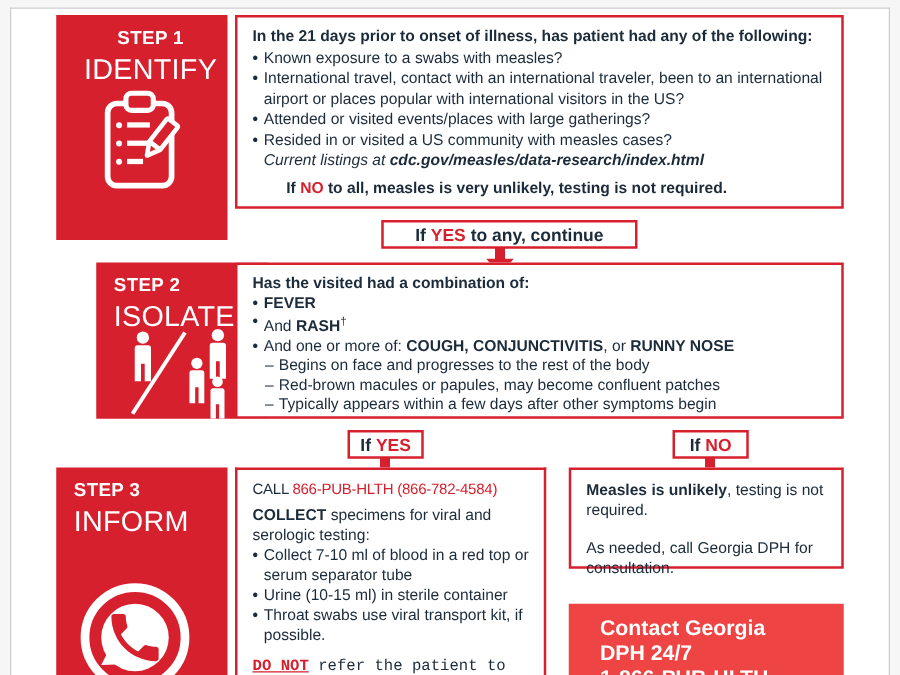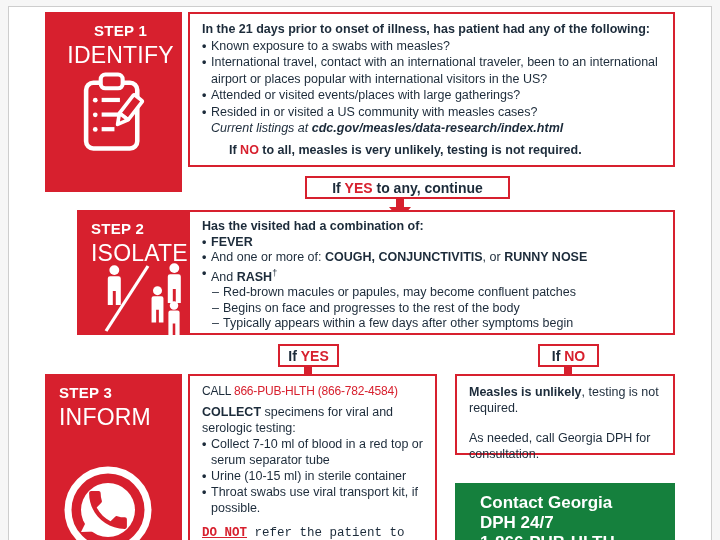--- a/index.html
+++ b/index.html
@@ -41,21 +41,21 @@
   .stem{position:absolute;width:8px;background:#d7202e;}
   .head{position:absolute;width:0;height:0;
     border-left:11px solid transparent;border-right:11px solid transparent;
     border-top:13px solid #d7202e;}
   
   .callLine{font-weight:400;font-size:12px;white-space:nowrap;letter-spacing:-0.2px;margin-bottom:5px;}
   .doNot{margin-top:9px;font-family:Liberation Mono, monospace;}
   .doNot .rd{text-decoration:underline;}
   .gap{height:14px;}
   .contact{
-    background:#15803d;color:#fff;font-weight:700;font-size:17px;line-height:20px;
+    background:#ef4444;color:#fff;font-weight:700;font-size:17px;line-height:20px;
     padding:10px 0 0 25px;overflow:hidden;
   }
 </style>
 </head>
 <body>
 
 <div class="page"></div>
 
 <div class="abs panel" style="left:45px;top:12px;width:137px;height:180px;text-align:center;">
   <div class="stepLabel">STEP 1</div>
@@ -124,30 +124,30 @@
     <use href="#pp" transform="translate(89,91) scale(0.8)"></use>
   </svg>
 </div>
 
 <div class="abs tbox pad" style="left:188px;top:210px;width:487px;height:125px;line-height:15.5px;">
   <div class="bd">Has the visited had a combination of:</div>
   <div class="li bd">
       <span>FEVER</span>
     </div>
   <div class="li">
+    <span><span>And </span><span class="bd">RASH</span><sup style="font-size:9px;">†</sup></span>
+  </div>
+  <div class="li">
     <span><span>And one or more of: </span><span class="bd">COUGH, CONJUNCTIVITIS</span><span>, or </span><span class="bd">RUNNY NOSE</span></span>
   </div>
-  <div class="li">
-    <span><span>And </span><span class="bd">RASH</span><sup style="font-size:9px;">†</sup></span>
-  </div>
+  <div class="sub">
+      <span>Begins on face and progresses to the rest of the body</span>
+    </div>
   <div class="sub">
       <span>Red-brown macules or papules, may become confluent patches</span>
-    </div>
-  <div class="sub">
-      <span>Begins on face and progresses to the rest of the body</span>
     </div>
   <div class="sub">
       <span>Typically appears within a few days after other symptoms begin</span>
     </div>
 </div>
 
 <div class="abs cbox" style="left:278px;top:344px;width:61px;height:23px;">
   <span>If </span><span class="rd">YES</span>
 </div>
 <div class="abs cbox" style="left:538px;top:344px;width:61px;height:23px;">

